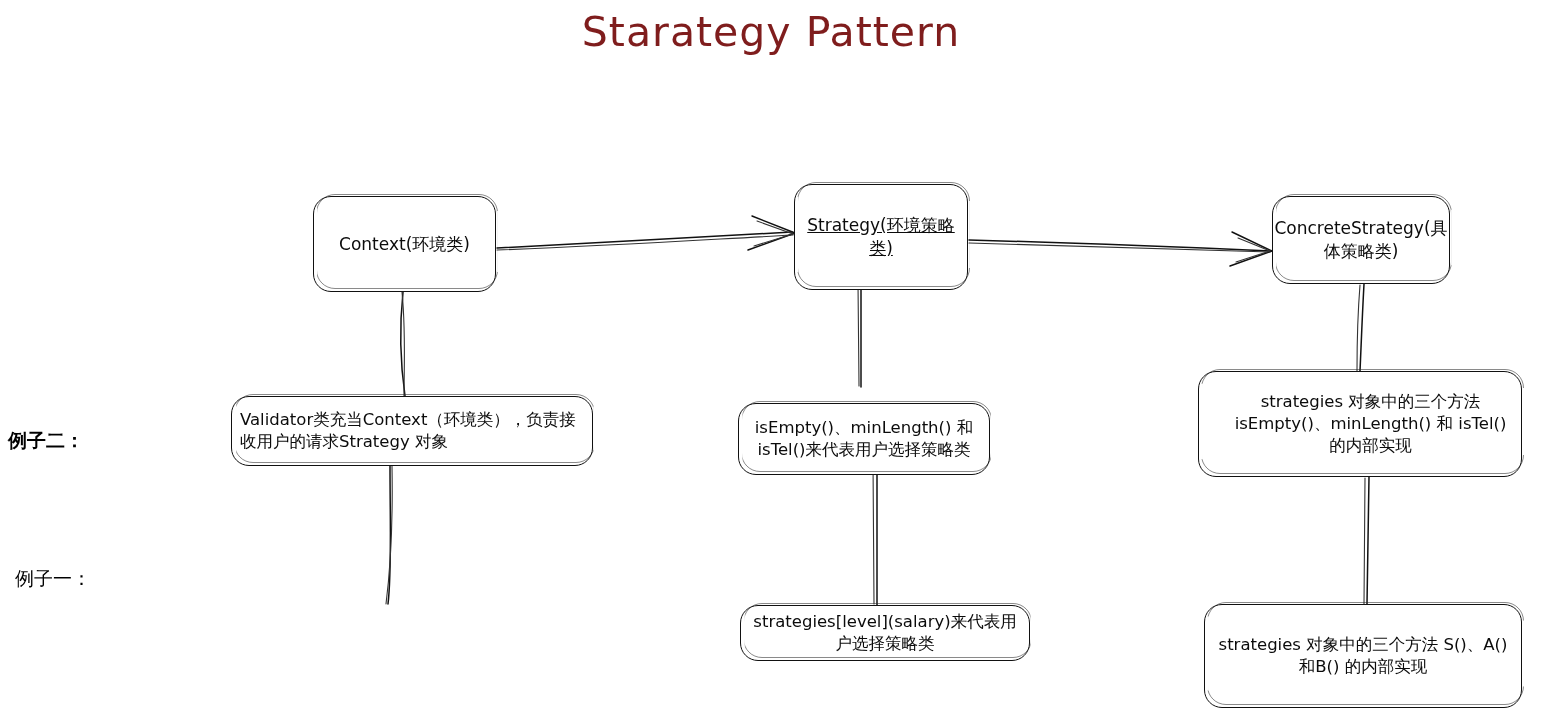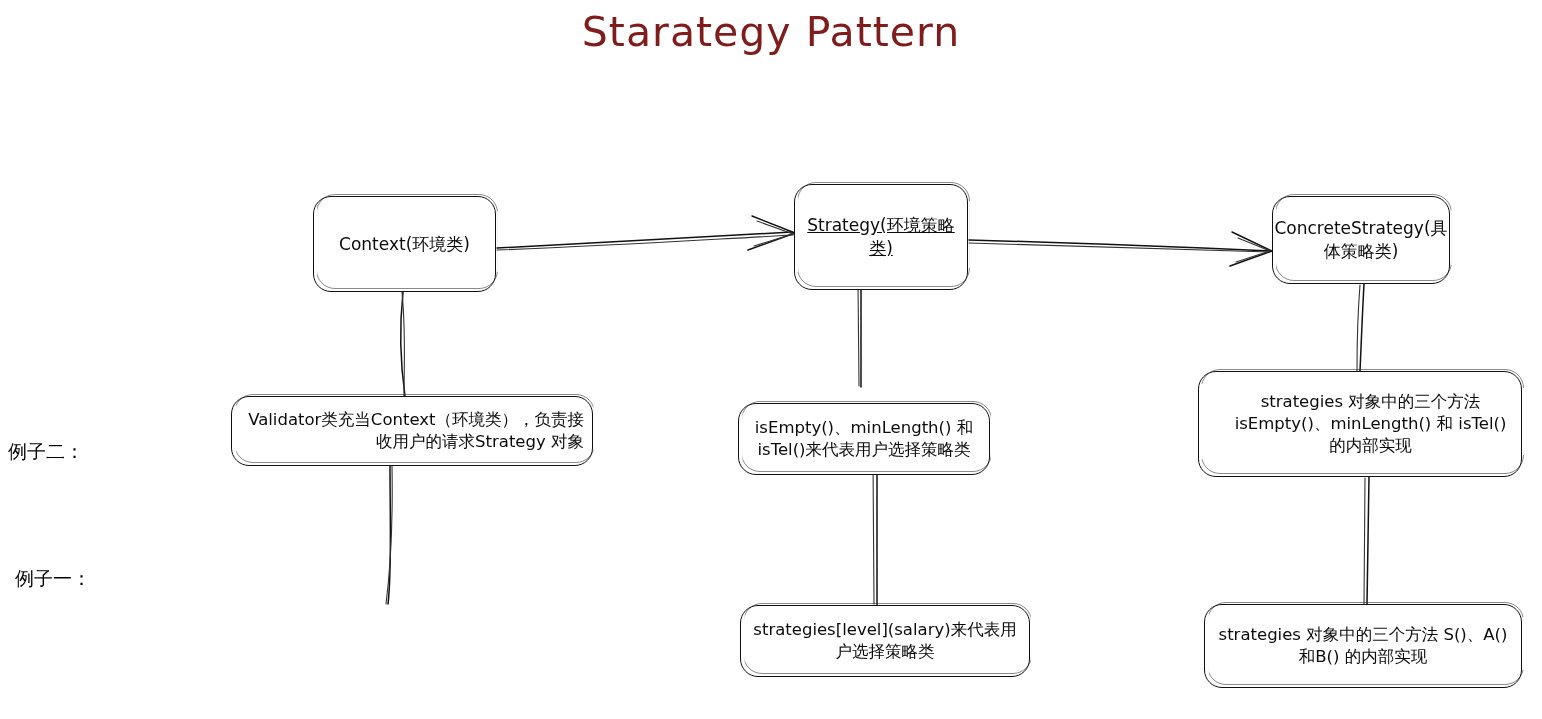--- a/index.html
+++ b/index.html
@@ -82,38 +82,38 @@
     opacity: .55;
     pointer-events: none;
   }
 
   .node .txt {
     position: relative;
     z-index: 2;
   }
 
   .node.left-align { justify-content: flex-start; }
-  .node.left-align .txt { text-align: right; }
+  .node.left-align .txt { text-align: left; }
 
   .node-top { font-size: 17px; }
 
   
   #node-context        { left: 313px; top: 196px;  width: 183px; height: 96px; }
   #node-strategy       { left: 794px; top: 184px;  width: 174px; height: 106px; text-decoration: underline; }
   #node-concrete       { left: 1272px; top: 196px; width: 178px; height: 88px; }
 
   #node-validator      { left: 231px; top: 396px;  width: 362px; height: 70px; }
   #node-isempty        { left: 738px; top: 403px;  width: 252px; height: 72px; }
   #node-strategies-3   { left: 1198px; top: 371px; width: 324px; height: 106px; padding-left: 29px; }
 
   #node-calcbonus      { left: 223px; top: 604px;  width: 365px; height: 86px; }
-  #node-level-salary   { left: 740px; top: 605px;  width: 290px; height: 72px; }
-  #node-sab            { left: 1204px; top: 604px; width: 318px; height: 84px; }
-
-  #label-ex2 { left: 8px;  top: 439px; }
+  #node-level-salary   { left: 740px; top: 605px;  width: 290px; height: 56px; }
+  #node-sab            { left: 1204px; top: 604px; width: 318px; height: 104px; }
+
+  #label-ex2 { left: 8px;  top: 428px; font-weight: bold; }
   #label-ex1 { left: 8px;  top: 566px; margin-left: 7px; }
 
   .sk { fill: none; stroke: #111; stroke-width: 1.5; stroke-linecap: round; stroke-linejoin: round; }
   .sk-thin { fill: none; stroke: #333; stroke-width: 1.1; stroke-linecap: round; }
 </style>
 </head>
 <body>
 
 <div id="canvas">
 

